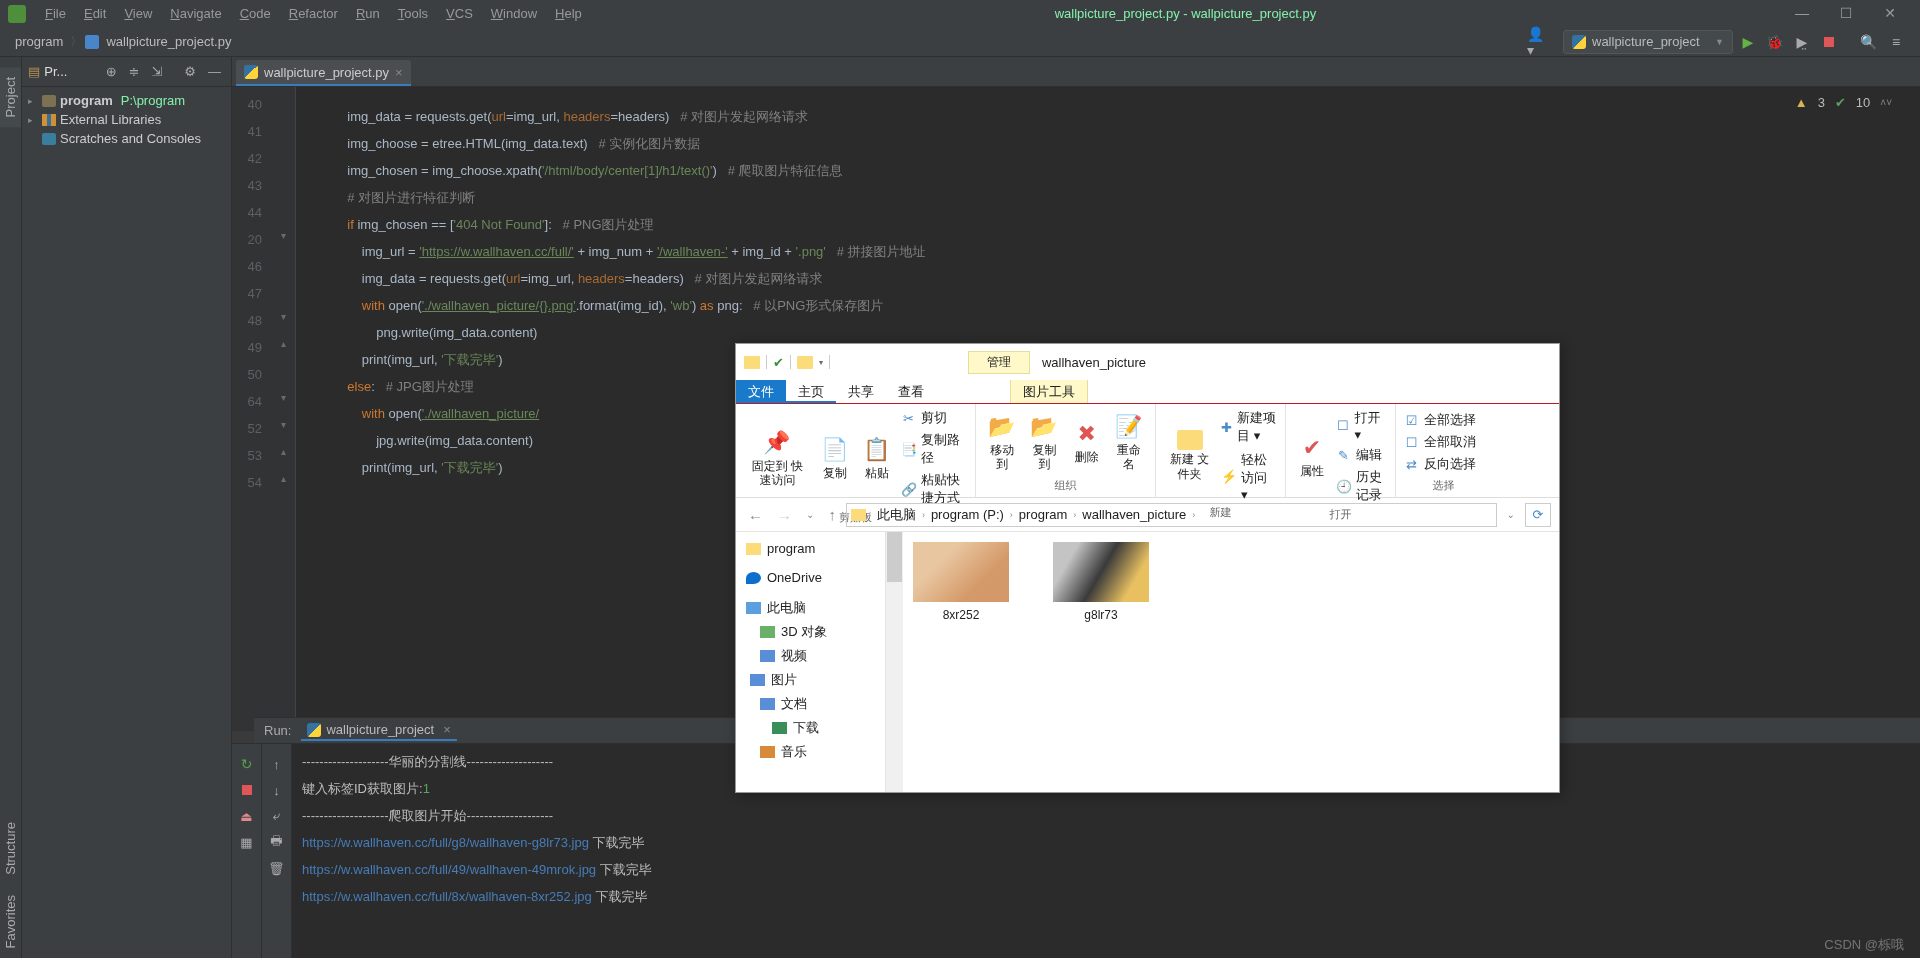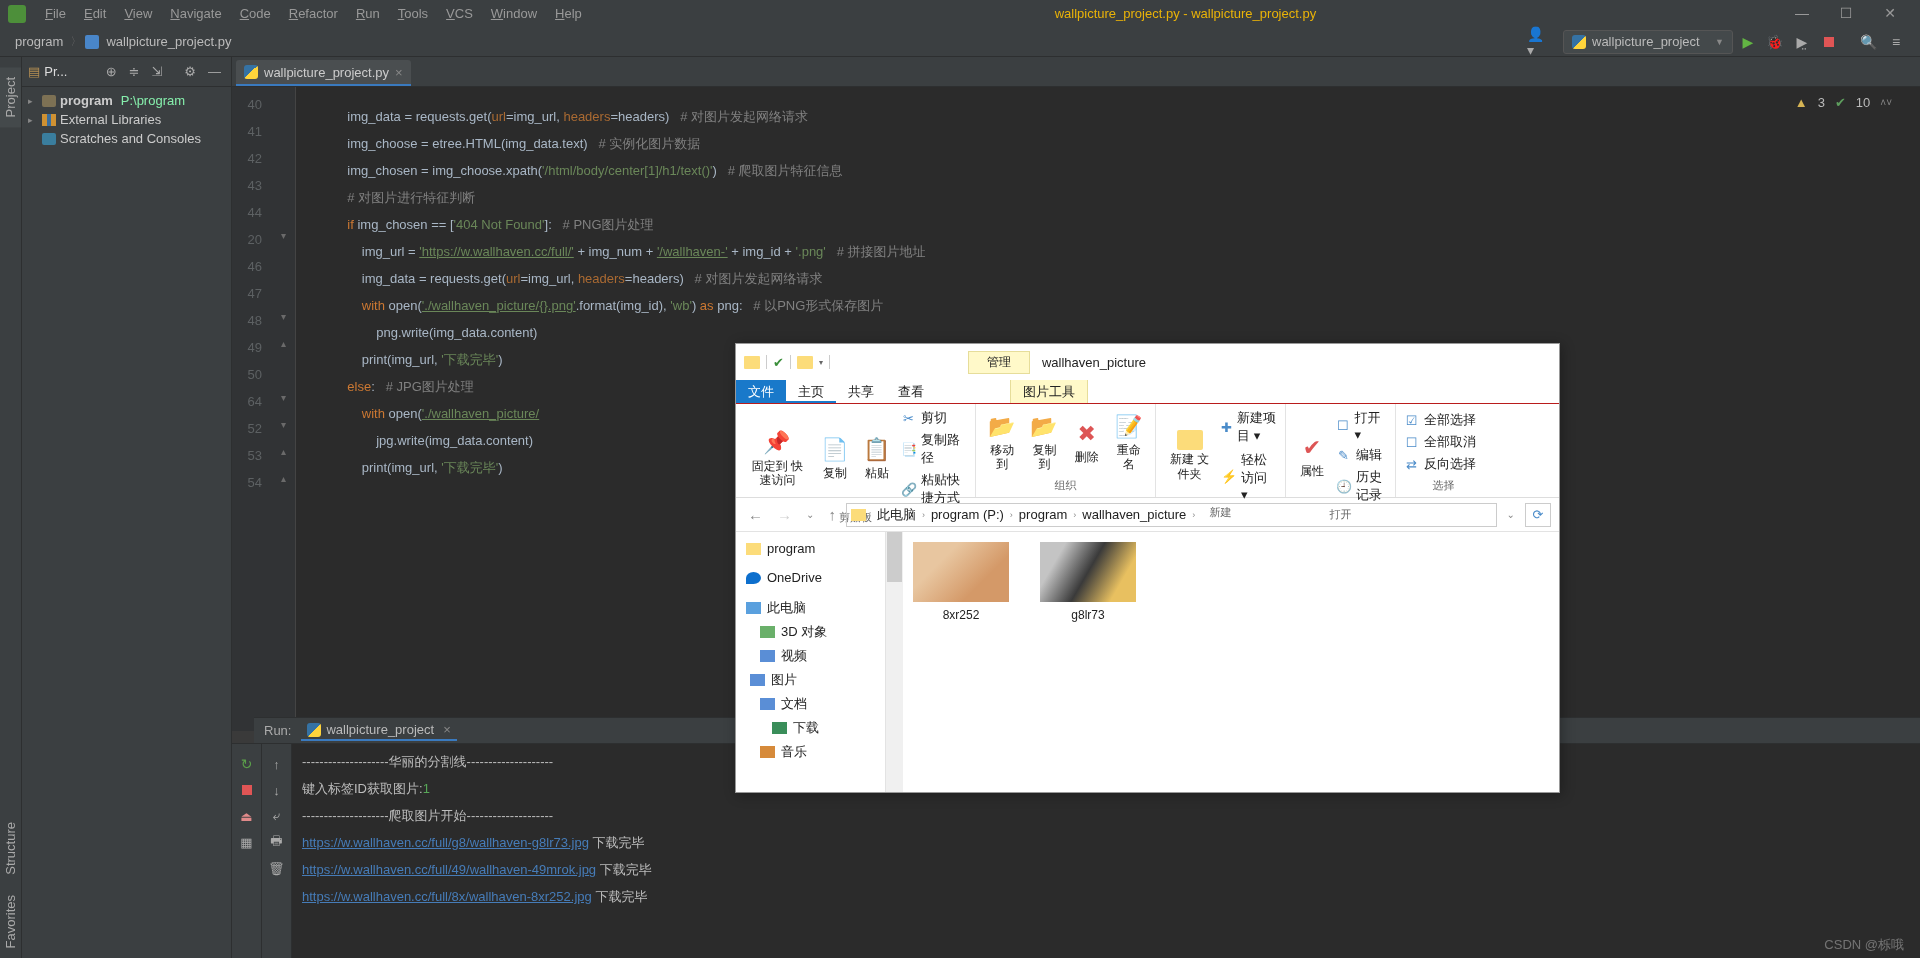--- a/index.html
+++ b/index.html
@@ -3,21 +3,21 @@
 <meta charset="utf-8">
 <style>
 * { margin:0; padding:0; box-sizing:border-box; font-family:"Segoe UI",Arial,sans-serif; font-size:13px; user-select:none; }
 body { background:#3b3f41; color:#bbb; width:1920px; height:958px; overflow:hidden; position:relative; }
 .flex { display:flex; }
 .col { display:flex; flex-direction:column; }
 .titlebar { height:27px; background:#3b3f41; align-items:center; padding:0 8px; color:#999; }
 .titlebar .icon { width:18px; height:18px; background:#4d8f3a; border-radius:3px; margin-right:10px; }
 .menu-item { padding:0 9px; cursor:pointer; }
 .menu-item u { text-decoration:underline; }
-.title-center { flex:1; text-align:center; color:#eab308; font-size:13px; }
+.title-center { flex:1; text-align:center; color:#86efac; font-size:13px; }
 .win-btns { display:flex; gap:0; }
 .win-btn { width:44px; height:27px; text-align:center; line-height:27px; color:#999; cursor:pointer; font-size:14px; }
 .navbar { height:30px; background:#3b3f41; border-bottom:1px solid #2d2f30; align-items:center; padding:0 12px; }
 .bc { color:#bbb; padding:0 3px; }
 .bc-sep { color:#666; padding:0 4px; font-size:11px; }
 .bc-icon { width:14px; height:14px; background:#4986c9; border-radius:2px; display:inline-block; margin-right:4px; vertical-align:-2px; }
 .nav-right { display:flex; align-items:center; gap:3px; }
 .nav-btn { width:24px; height:22px; display:flex; align-items:center; justify-content:center; cursor:pointer; color:#aaa; font-size:14px; }
 .run-combo { background:#44494b; border:1px solid #555; height:24px; padding:0 8px; display:flex; align-items:center; border-radius:3px; min-width:170px; }
 .run-combo .py { width:14px; height:14px; background:linear-gradient(135deg,#3572a4 50%,#ffd43b 50%); border-radius:3px; margin-right:6px; }
@@ -66,21 +66,21 @@
 .run-lbl { color:#aaa; margin-right:6px; }
 .run-tab { display:flex; align-items:center; gap:5px; padding:2px 6px; border-bottom:2px solid #3a7abf; }
 .run-tab .py-ic { width:14px; height:14px; background:linear-gradient(135deg,#3572a4 50%,#ffd43b 50%); border-radius:3px; }
 .run-x { color:#888; cursor:pointer; margin-left:4px; }
 .run-side { width:30px; background:#3b3f41; border-right:1px solid #2d2f30; padding-top:6px; }
 .rbtn { width:24px; height:24px; margin:2px auto; display:flex; align-items:center; justify-content:center; cursor:pointer; color:#aaa; }
 .rbtn.grn { color:#5a9e4a; font-size:14px; }
 .rbtn.redsq div { width:10px; height:10px; background:#e05555; }
 .run-side2 { width:30px; background:#3b3f41; border-right:1px solid #2d2f30; padding-top:6px; }
 .console { flex:1; padding:4px 10px; font-family:Consolas,monospace; font-size:14.5px; line-height:27px; color:#bdbdbd; }
-.console a { color:#467cb8; text-decoration:underline; cursor:pointer; }
+.console a { color:#467cb8; cursor:pointer; }
 .console .em { color:#58a758; }
 .watermark { position:absolute; right:16px; bottom:4px; color:#bbb; font-size:13px; opacity:.5; z-index:200; }
 
 .explorer { position:absolute; left:735px; top:343px; width:825px; height:450px; background:#fff; border:1px solid #999; color:#222; font-size:12px; z-index:100; box-shadow:2px 2px 12px rgba(0,0,0,.3); }
 .ex-title { height:36px; display:flex; align-items:center; }
 .qat { display:flex; align-items:center; gap:6px; padding:0 8px; }
 .qat .fld { width:16px; height:13px; background:#fcdc7a; border-radius:1px; }
 .qat .chk2 { color:#3b8f3b; font-size:13px; }
 .qat .bar { width:1px; height:14px; background:#ccc; }
 .qat .dd { font-size:8px; color:#666; }
@@ -109,21 +109,21 @@
 .addr-fld { width:15px; height:12px; background:#fcdc7a; }
 .refresh { border:1px solid #ccc; width:26px; height:24px; display:flex; align-items:center; justify-content:center; color:#4a8bc9; cursor:pointer; }
 .ex-body { display:flex; height:calc(100% - 188px); }
 .ex-nav { width:150px; border-right:1px solid #e3e3e3; padding:6px 0; overflow:hidden; }
 .nav-it { display:flex; align-items:center; gap:6px; padding:3px 10px; cursor:pointer; }
 .nav-it .fld2 { width:15px; height:12px; background:#fcdc7a; }
 .nav-it .od { width:15px; height:12px; background:#0d6fcd; border-radius:50% 50% 50% 0; }
 .nav-it .pc { width:15px; height:12px; background:#5aa0de; }
 .ex-scroll { width:17px; background:#f0f0f0; position:relative; }
 .ex-scroll .th { position:absolute; top:0; width:15px; left:1px; height:50px; background:#ccc; }
-.ex-files { flex:1; padding:10px; display:flex; gap:31px; align-items:flex-start; }
+.ex-files { flex:1; padding:10px; display:flex; gap:44px; align-items:flex-start; }
 .file { display:flex; flex-direction:column; align-items:center; gap:6px; cursor:pointer; }
 .thumb { width:96px; height:60px; background:#555; background-size:cover; }
 .thumb.t1 { background:linear-gradient(135deg,#e8c6a0 30%,#d49968 70%); }
 .thumb.t2 { background:linear-gradient(160deg,#2a0810 20%,#5a1020 50%,#b04030 80%); }
 .thumb.t3 { background:linear-gradient(120deg,#c4c4c4 20%,#3a3a3a 50%,#e8c060 80%); }
 .fname { font-size:12px; }
 </style>
 </head>
 <body>
 

